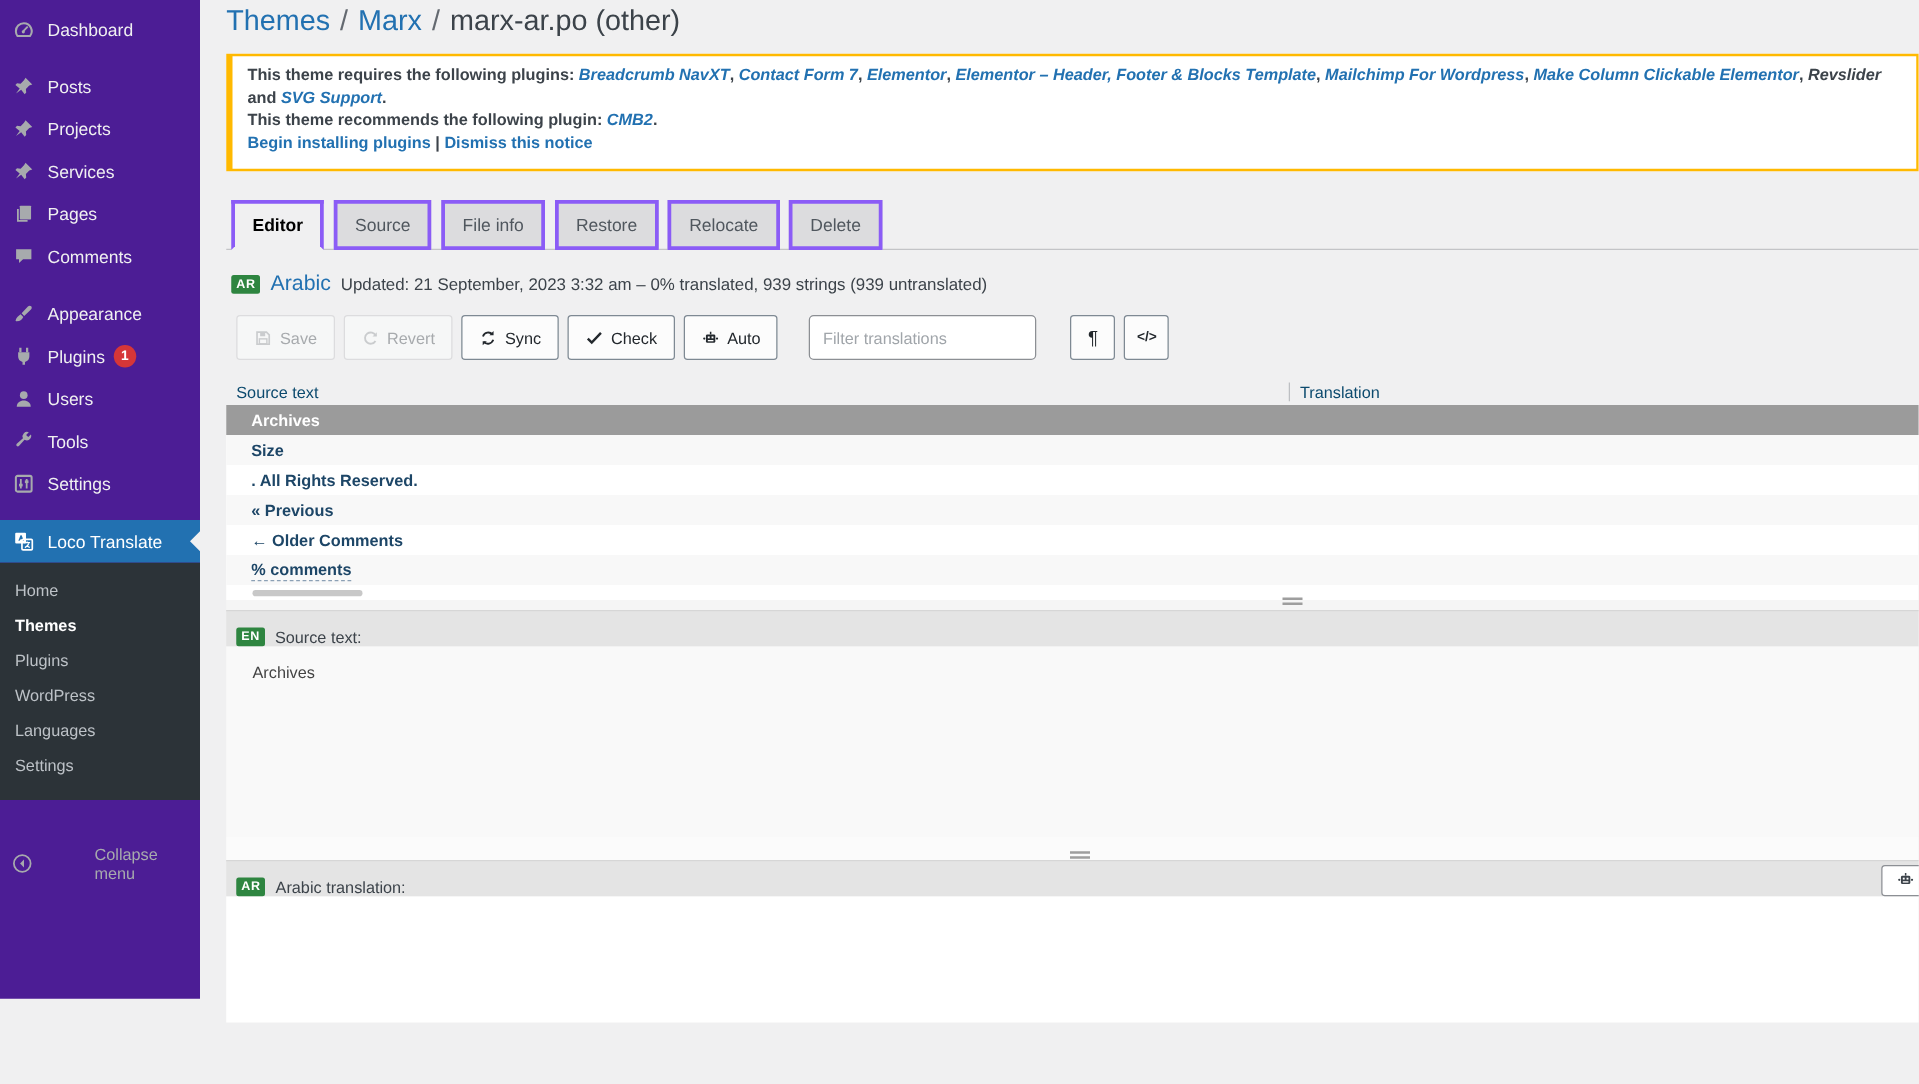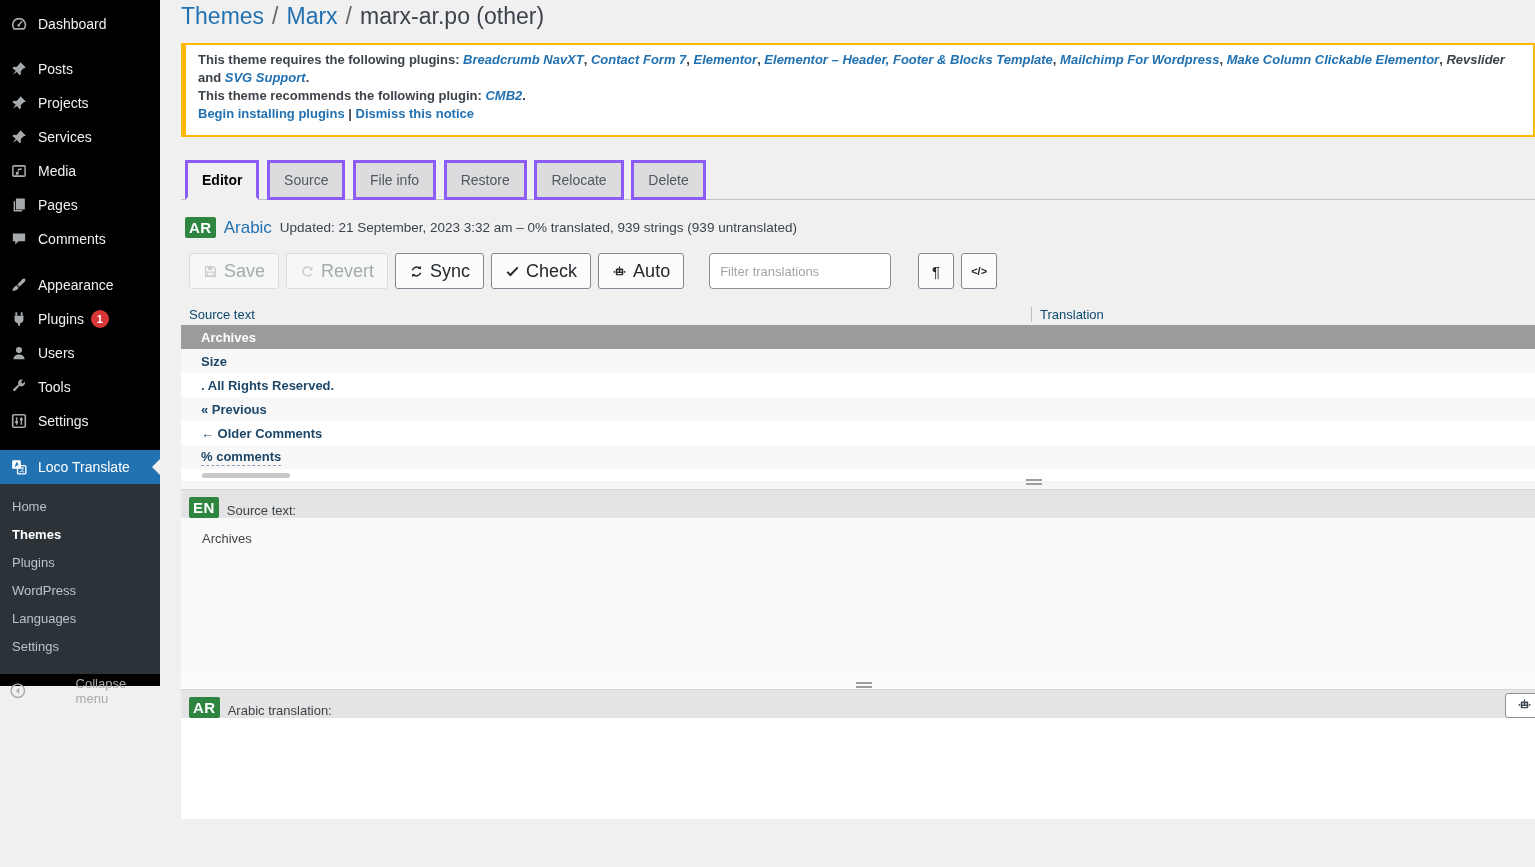--- a/index.html
+++ b/index.html
@@ -1,21 +1,21 @@
 <!DOCTYPE html>
 <html><head>
 <meta charset="utf-8">
 <style>
   * { margin:0; padding:0; box-sizing:border-box; }
   html,body { width:1535px; height:867px; overflow:hidden; }
   body { font-family:"Liberation Sans","DejaVu Sans",sans-serif; background:#f0f0f1; color:#3c434a; font-size:13px; }
   .app { display:flex; width:1535px; height:867px; }
 
   
-  .sidebar { width:160px; min-width:160px; background:#000000; color:#f0f0f1; position:relative; height:686px; }
+  .sidebar { width:160px; min-width:160px; background:#4c1d95; color:#f0f0f1; position:relative; height:799px; }
   .menu { list-style:none; padding-top:7px; }
   .menu-item { display:flex; align-items:center; height:34px; padding:0 8px 0 9px; font-size:14px; cursor:pointer; color:#f0f0f1; }
   .menu-item .mi { width:20px; height:20px; margin-right:9px; color:#a7aaad; display:flex; align-items:center; justify-content:center; flex:none; }
   .menu-item svg { width:18px; height:18px; display:block; }
   .sep-sm { height:11px; } .sep-md { height:12px; }
   .menu-item.active-blue { background:#2271b1; color:#fff; position:relative; }
   .menu-item.active-blue .mi { color:#fff; }
   .menu-item.active-blue::after { content:""; position:absolute; right:0; top:50%; margin-top:-8px;
       border:8px solid transparent; border-right-color:#f0f0f1; }
   .badge-red { margin-left:7px; background:#d63638; color:#fff; font-size:11px; font-weight:bold;
@@ -38,27 +38,27 @@
   .plink { color:#2271b1; font-style:italic; text-decoration:none; cursor:pointer; }
   .pplain { font-style:italic; }
   .notice .actions a { color:#2271b1; font-style:normal; text-decoration:none; cursor:pointer; }
 
   .tabs { margin-top:23px; border-bottom:1px solid #c3c4c7; padding-left:4px; }
   .tab { display:inline-block; padding:9px 14px; margin:0 4px -1px 0; font-size:14px; color:#50575e;
       background:#dcdcde; border:3px solid #8b5cf6; cursor:pointer; text-decoration:none; }
   .tab.active { background:#f0f0f1; border-bottom-color:#f0f0f1; color:#000; font-weight:600; }
 
   .lang-line { margin-top:17px; padding-left:4px; display:flex; align-items:center; }
-  .lang-badge { background:#2e8540; color:#fff; font-size:15px; font-weight:bold; padding:2px 4px; border-radius:2px; letter-spacing:.5px; }
+  .lang-badge { background:#2e8540; color:#fff; font-size:10px; font-weight:bold; padding:2px 4px; border-radius:2px; letter-spacing:.5px; }
   .lang-name { color:#2271b1; font-size:17px; margin:0 8px; text-decoration:none; cursor:pointer; }
   .lang-meta { font-size:13.5px; color:#3c434a; }
 
   .toolbar { margin-top:15px; padding-left:8px; display:flex; align-items:center; }
   .btn { height:36px; display:inline-flex; align-items:center; padding:0 13px; margin-right:7px;
-      background:#fcfcfc; border:1px solid #7e8993; border-radius:3px; font-size:18px; color:#23282d; cursor:pointer; }
+      background:#fcfcfc; border:1px solid #7e8993; border-radius:3px; font-size:13px; color:#23282d; cursor:pointer; }
   .btn .bi { margin-right:6px; display:flex; align-items:center; }
   .btn svg { width:15px; height:15px; display:block; }
   .btn.disabled { background:#f6f7f7; border-color:#dcdcde; color:#a7aaad; cursor:default; }
   .btn.disabled svg { opacity:.55; }
   .filter-input { height:36px; width:182px; margin-left:18px; border:1px solid #8c8f94; border-radius:4px;
       padding:0 10px; font-size:13px; color:#15803d; background:#fff; font-family:inherit; }
   .filter-input::placeholder { color:#a0a5aa; }
   .btn.sq { width:36px; justify-content:center; padding:0; font-size:15px; }
   .btn.pilcrow { margin-left:27px; }
   .btn.codebtn { font-size:11px; font-weight:bold; letter-spacing:0; }
@@ -126,29 +126,20 @@
           </span>
         <span>Projects</span>
       </li>
       <li class="menu-item">
         <span class="mi">
             <svg viewBox="0 0 20 20">
               <path d="M11.6 2.4l6 6-2.7 1-3 3 .3 3.2-1.4 1.4-3.1-3.8-4.6 3.3 3.3-4.6L2.6 8.8 4 7.4l3.2.3 3-3z" fill="currentColor"></path>
             </svg>
           </span>
         <span>Services</span>
-      </li>
-      <li class="menu-item">
-        <span class="mi">
-            <svg viewBox="0 0 20 20">
-              <rect x="3.2" y="4.3" width="13.6" height="11.4" rx="1" fill="none" stroke="currentColor" stroke-width="1.7"></rect>
-              <path d="M12.8 6.8l-4.2.9v3.5a1.7 1.7 0 1 0 1 1.6V9.3l3.2-.7z" fill="currentColor"></path>
-            </svg>
-          </span>
-        <span>Media</span>
       </li>
       <li class="menu-item">
         <span class="mi">
             <svg viewBox="0 0 20 20">
               <rect x="6.5" y="2.8" width="10" height="12.2" rx="0.6" fill="currentColor"></rect>
               <path d="M4 5.8v11.4h9.4v-1.6H5.6V5.8z" fill="currentColor"></path>
             </svg>
           </span>
         <span>Pages</span>
       </li>

